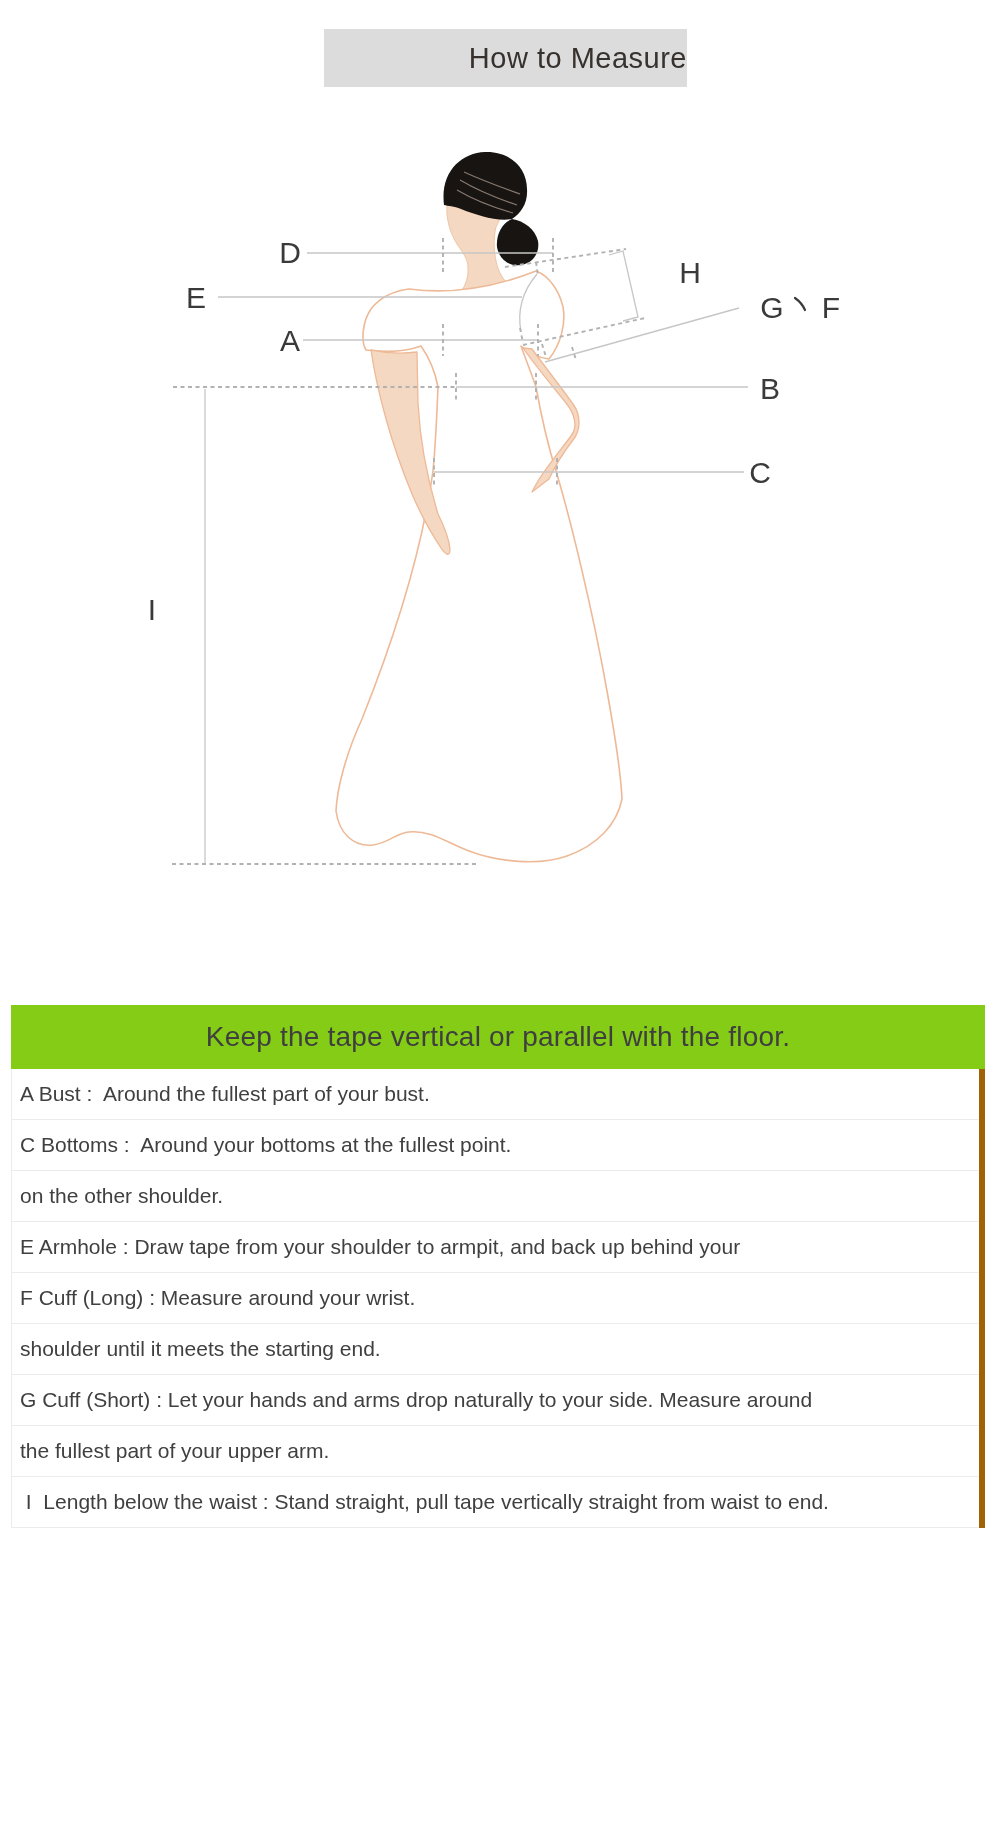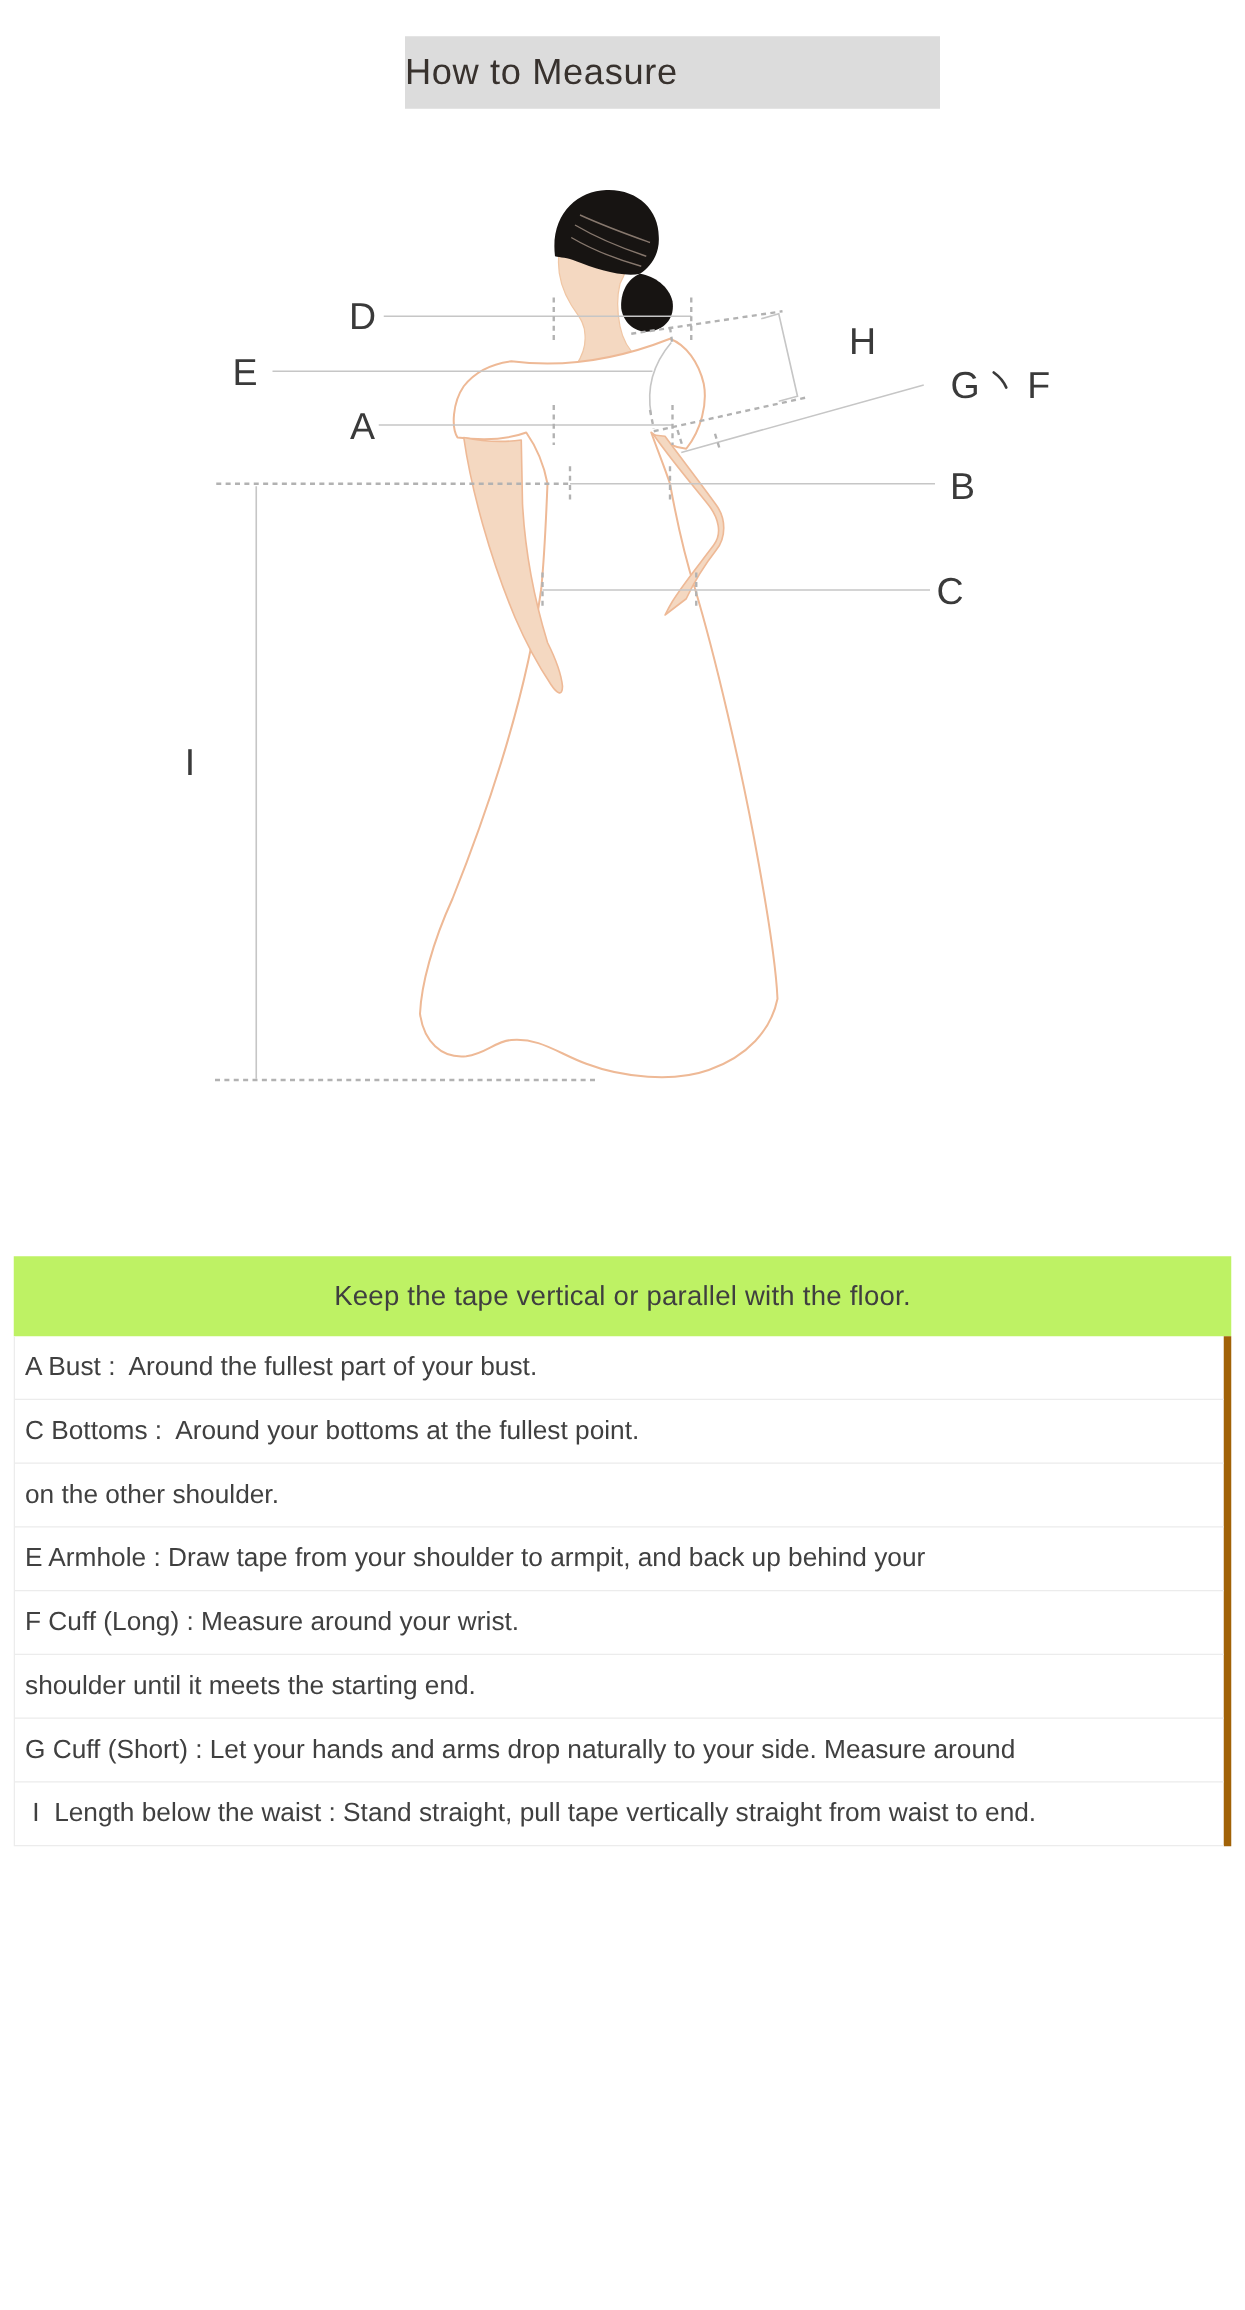--- a/index.html
+++ b/index.html
@@ -5,38 +5,38 @@
   html,body{margin:0;padding:0;}
   body{
     width:996px;height:1848px;
     background:#ffffff;
     font-family:"Liberation Sans", sans-serif;
     color:#3c3c3c;
     position:relative;
     overflow:hidden;
   }
   .title-box{
-    position:absolute;left:324px;top:29px;width:428px;height:58px;
+    position:absolute;left:324px;top:29px;width:363px;height:58px;
     background:#dcdcdc;
-    display:flex;align-items:center;justify-content:flex-start;
+    display:flex;align-items:center;justify-content:flex-end;
     font-size:29px;font-weight:300;color:#38322e;letter-spacing:.5px;
   }
   .figure-wrap{position:absolute;left:0;top:0;width:996px;height:960px;}
   .figure-wrap svg{display:block;}
   .measure-label{
     font-family:"Liberation Sans", sans-serif;
     font-size:30px;font-weight:300;fill:#3a3a3a;
   }
   .size-table{
     position:absolute;left:11px;top:1005px;width:974px;
   }
   .size-table .tbl-header{
-    height:64px;background:#bef264;
+    height:64px;background:#84cc16;
     display:flex;align-items:center;justify-content:center;
-    font-size:22px;font-weight:300;color:#3f3f3f;letter-spacing:.2px;
+    font-size:28px;font-weight:300;color:#3f3f3f;letter-spacing:.2px;
   }
   .size-table .tbl-body{
     border-left:1px solid #ececec;border-right:6px solid #a16207;
   }
   .size-table .tbl-row{
     height:50px;line-height:50px;
     border-bottom:1px solid #ececec;
     padding-left:8px;
     font-size:21px;font-weight:300;color:#404040;
     white-space:pre;overflow:visible;
@@ -144,15 +144,16 @@
     <span>Keep the tape vertical or parallel with the floor.</span>
   </div>
   <div class="tbl-body">
     <div class="tbl-row">A Bust :  Around the fullest part of your bust.</div>
     <div class="tbl-row">C Bottoms :  Around your bottoms at the fullest point.</div>
     <div class="tbl-row">on the other shoulder.</div>
     <div class="tbl-row">E Armhole : Draw tape from your shoulder to armpit, and back up behind your</div>
     <div class="tbl-row">F Cuff (Long) : Measure around your wrist.</div>
     <div class="tbl-row">shoulder until it meets the starting end.</div>
     <div class="tbl-row">G Cuff (Short) : Let your hands and arms drop naturally to your side. Measure around</div>
+    <div class="tbl-row">the fullest part of your upper arm.</div>
     <div class="tbl-row"> I  Length below the waist : Stand straight, pull tape vertically straight from waist to end.</div>
   </div>
 </div>
 
 </body></html>

